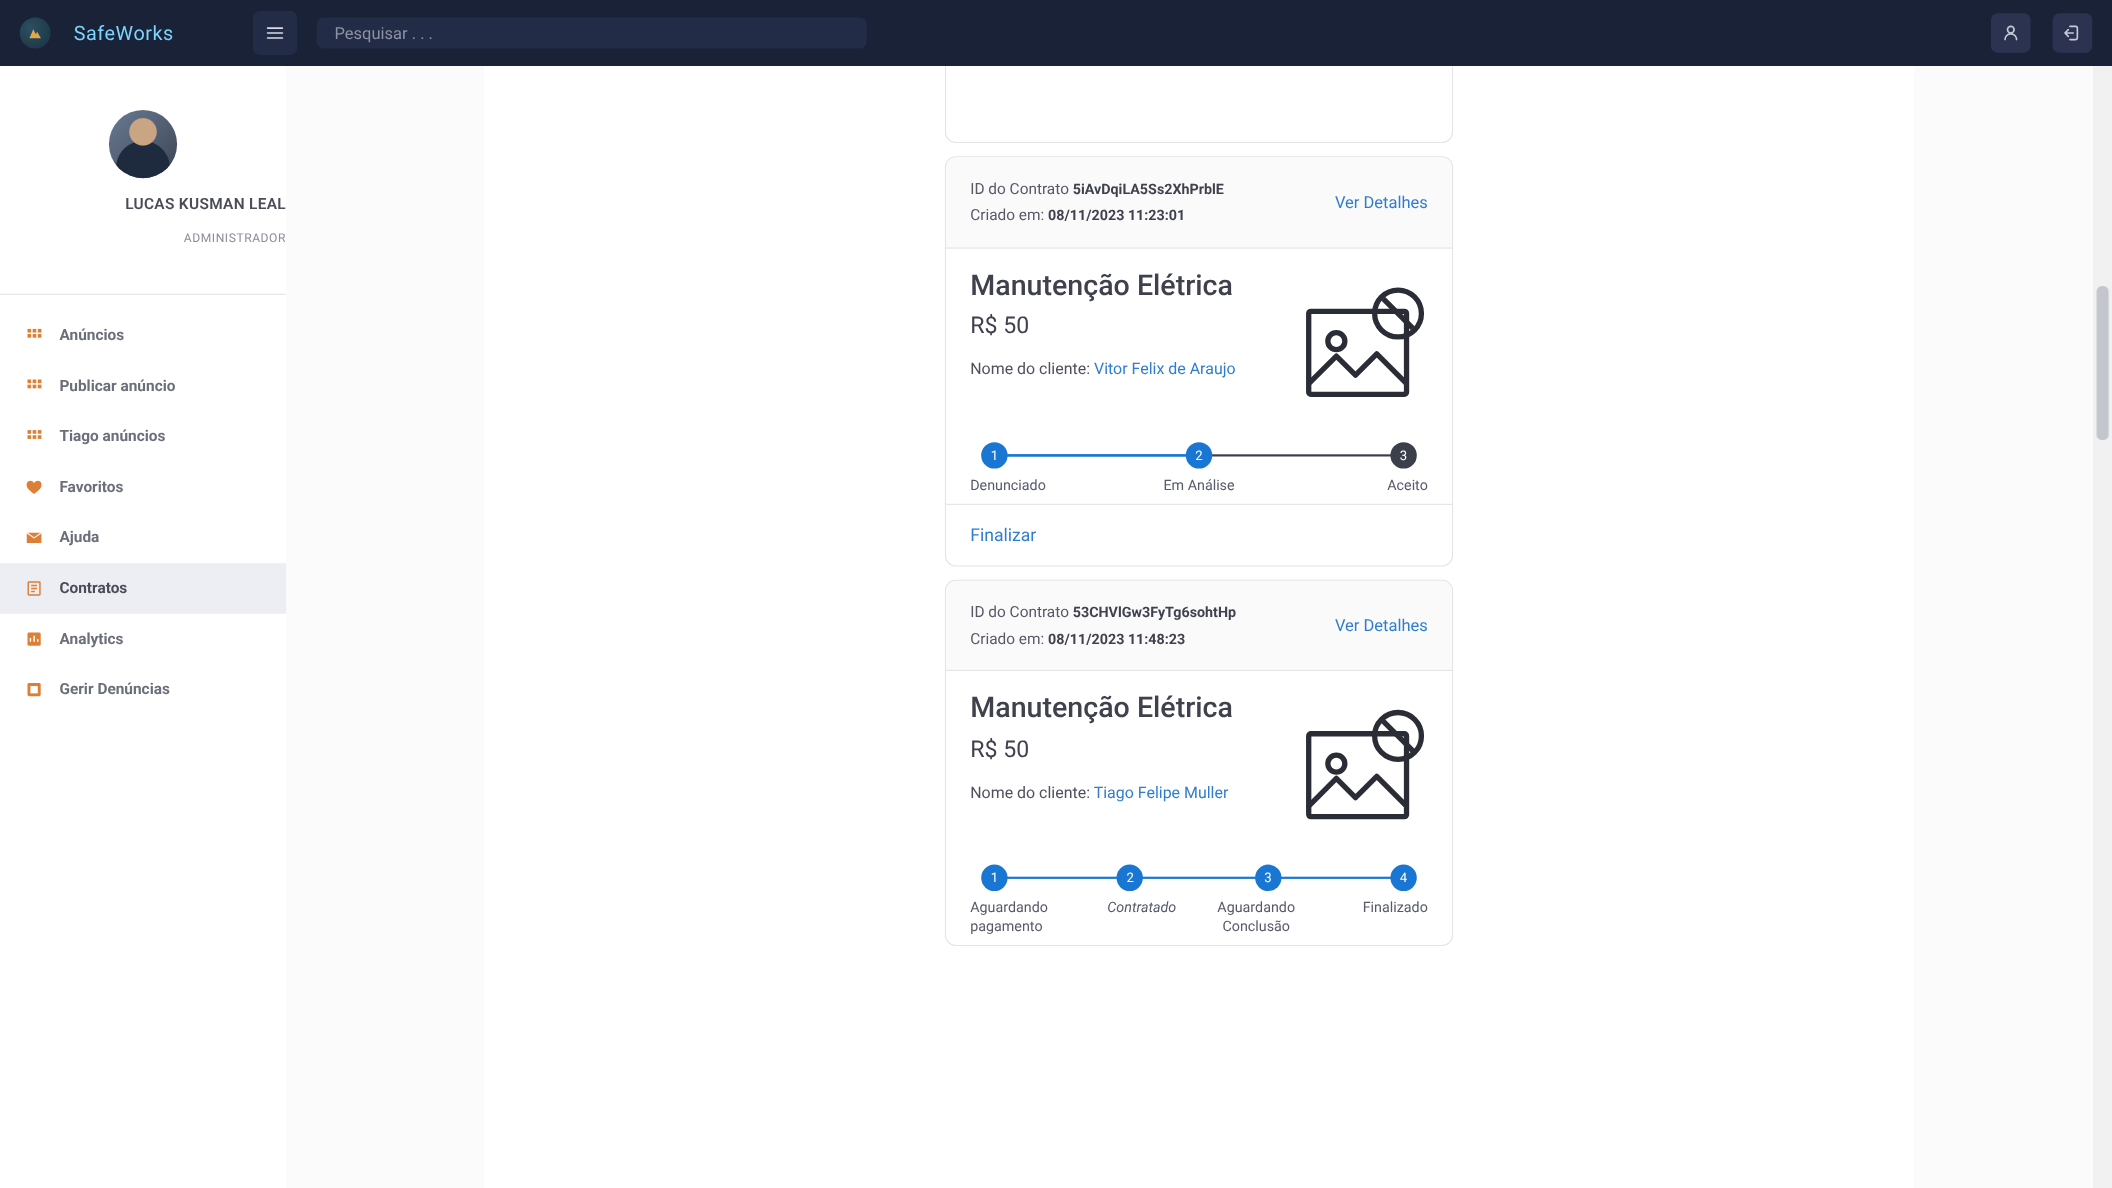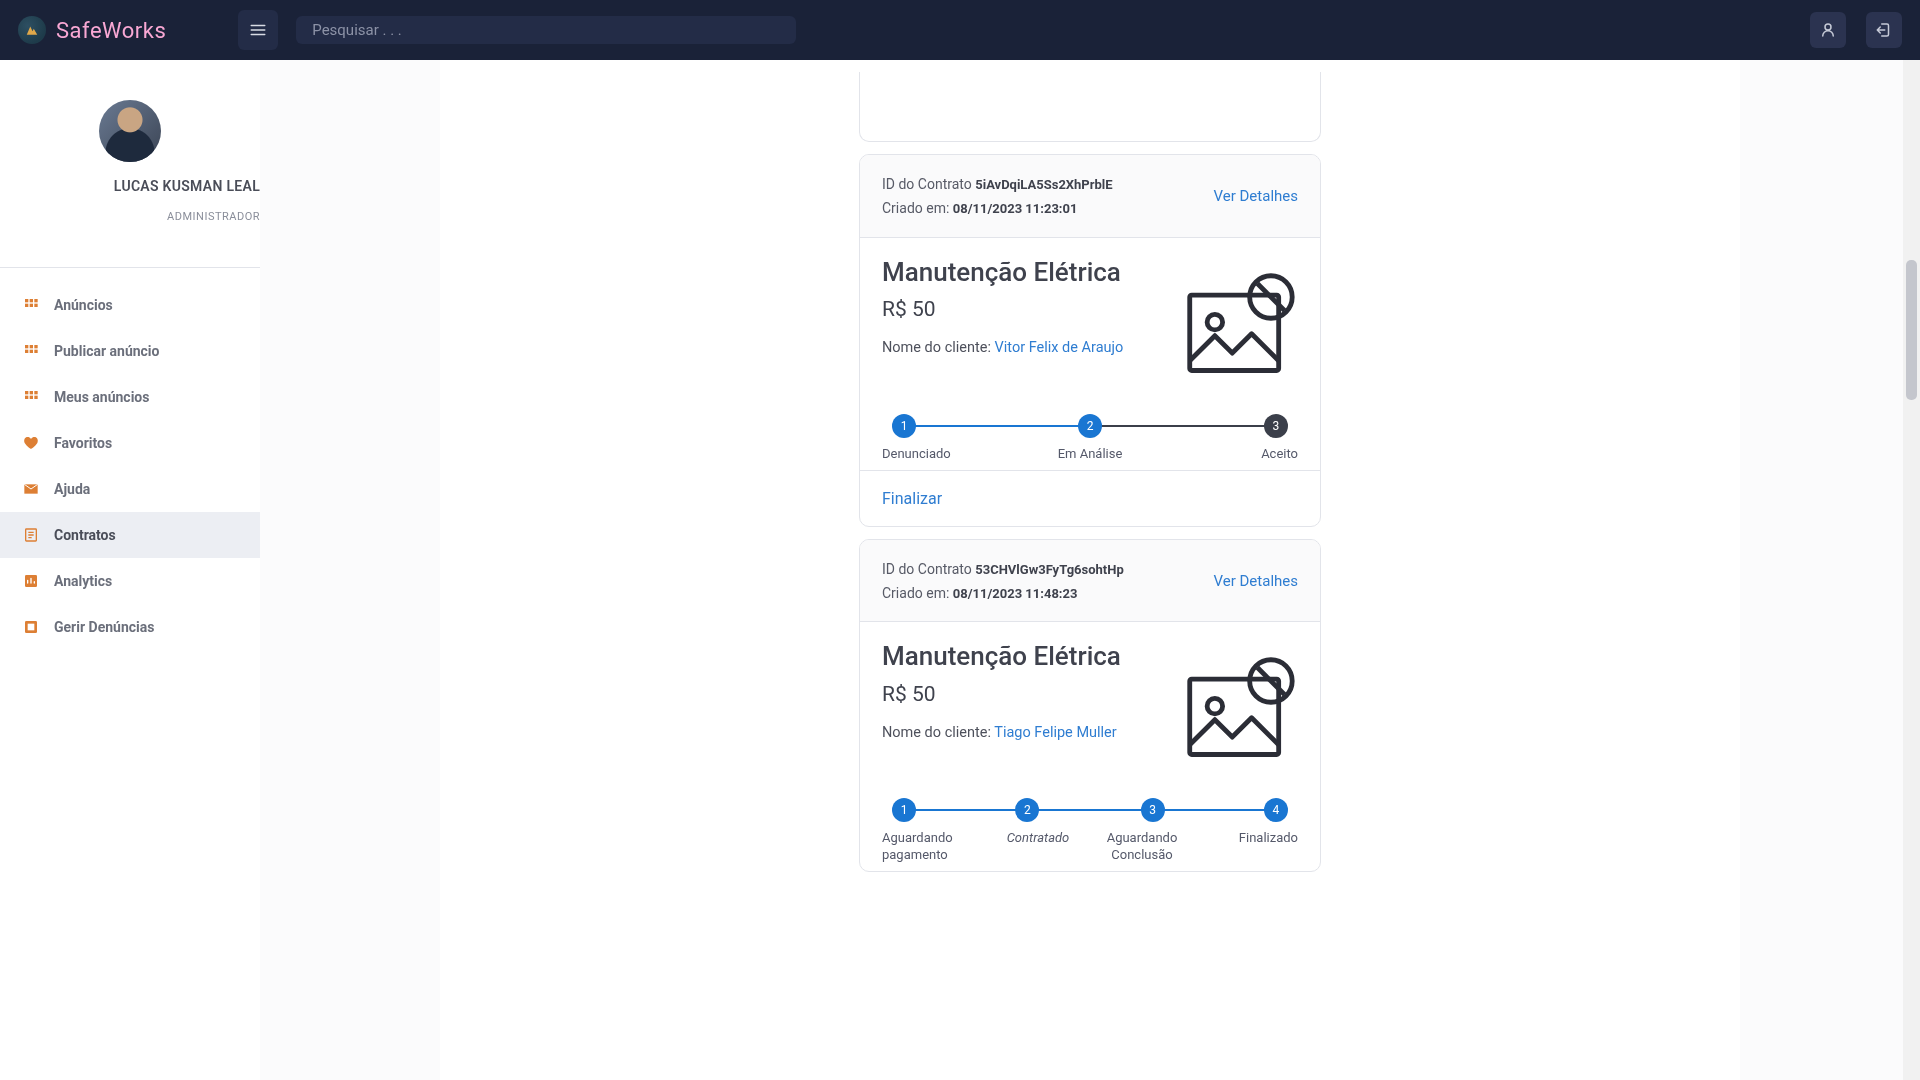--- a/index.html
+++ b/index.html
@@ -15,21 +15,21 @@
     --orange:#dd7f34;
   }
   *{box-sizing:border-box;margin:0;padding:0;font-family: -apple-system, "Segoe UI", Roboto, Arial, sans-serif;}
   body{width:1920px;height:1080px;overflow:hidden;background:#fff;color:var(--text);}
   
   .topnav{
     height:60px;background:var(--navy);display:flex;align-items:center;padding:0 18px;gap:14px;position:relative;
   }
   .brand{display:flex;align-items:center;gap:10px;cursor:pointer;}
   .brand-logo{width:28px;height:28px;border-radius:50%;background:radial-gradient(circle at 35% 35%, #2d4f62 0%, #1e3b4a 70%);display:flex;align-items:center;justify-content:center;color:#e0a84a;font-size:13px;}
-  .brand-text{color:#f9a8d4;font-size:22px;letter-spacing:0.5px;}
+  .brand-text{color:#7dd3fc;font-size:18px;letter-spacing:0.5px;margin-left:11px;}
   .hamburger-btn{
     width:40px;height:40px;border-radius:6px;background:var(--navy2);display:flex;align-items:center;justify-content:center;color:#d8dbe4;margin-left:58px;cursor:pointer;
   }
   .search-wrap{flex:0 0 500px;margin-left:4px;}
   .search-input{
     width:100%;height:28px;background:var(--navy2);border:none;border-radius:6px;padding:0 16px;color:#d8dbe4;font-size:15px;outline:none;
   }
   .search-input::placeholder{color:#8c92a6;}
   .top-spacer{flex:1;}
   .top-icon-btn{
@@ -60,21 +60,21 @@
 
   
   .main{flex:1;background:#fbfbfc;overflow-y:auto;display:flex;justify-content:center;}
   .content-col{
     width:1300px;min-height:100%;background:#fff;position:relative;
   }
   .main::-webkit-scrollbar{width:0;}
   .track-gutter{position:fixed;right:0;top:60px;bottom:0;width:17px;background:#f1f1f1;z-index:5;}
   .track-gutter .thumb{position:absolute;left:3px;right:3px;top:200px;height:140px;background:#c4c6cd;border-radius:5px;}
 
-  .cards-wrap{width:462px;margin:0 auto;padding-top:12px;}
+  .cards-wrap{width:462px;margin:0 auto;padding-top:0px;}
   .ghost-card{height:70px;border:1px solid var(--line);border-top:none;border-radius:0 0 10px 10px;margin-bottom:12px;}
 
   .card{
     border:1px solid var(--line);border-radius:10px;margin-bottom:12px;background:#fff;overflow:hidden;
   }
   .card-head{
     padding:18px 22px 16px;background:#fafafb;border-bottom:1px solid var(--line);display:flex;justify-content:space-between;align-items:flex-start;gap:12px;
   }
   .card-head-left{font-size:14px;color:#575a66;line-height:1.7;}
   .id-val,.dt-val{font-weight:700;font-size:13px;color:#3f424d;}
@@ -175,21 +175,21 @@
         <span class="nav-icon">
             <svg width="16" height="16" viewBox="0 0 24 24" fill="#dd7f34">
               <rect x="3" y="3" width="5" height="5"></rect>
               <rect x="10" y="3" width="5" height="5"></rect>
               <rect x="17" y="3" width="5" height="5"></rect>
               <rect x="3" y="10" width="5" height="5"></rect>
               <rect x="10" y="10" width="5" height="5"></rect>
               <rect x="17" y="10" width="5" height="5"></rect>
             </svg>
           </span>
-        <span class="nav-label">Meus anúncios</span>
+        <span class="nav-label">Tiago anúncios</span>
       </div>
       <div class="nav-item">
         <span class="nav-icon">
             <svg width="16" height="16" viewBox="0 0 24 24" fill="#dd7f34">
               <path d="M12 21s-7-4.5-9.5-9C.5 7 3 3 7 3c2 0 3.5 1 5 3 1.5-2 3-3 5-3 4 0 6.5 4 4.5 9C19 16.5 12 21 12 21z"></path>
             </svg>
           </span>
         <span class="nav-label">Favoritos</span>
       </div>
       <div class="nav-item">

